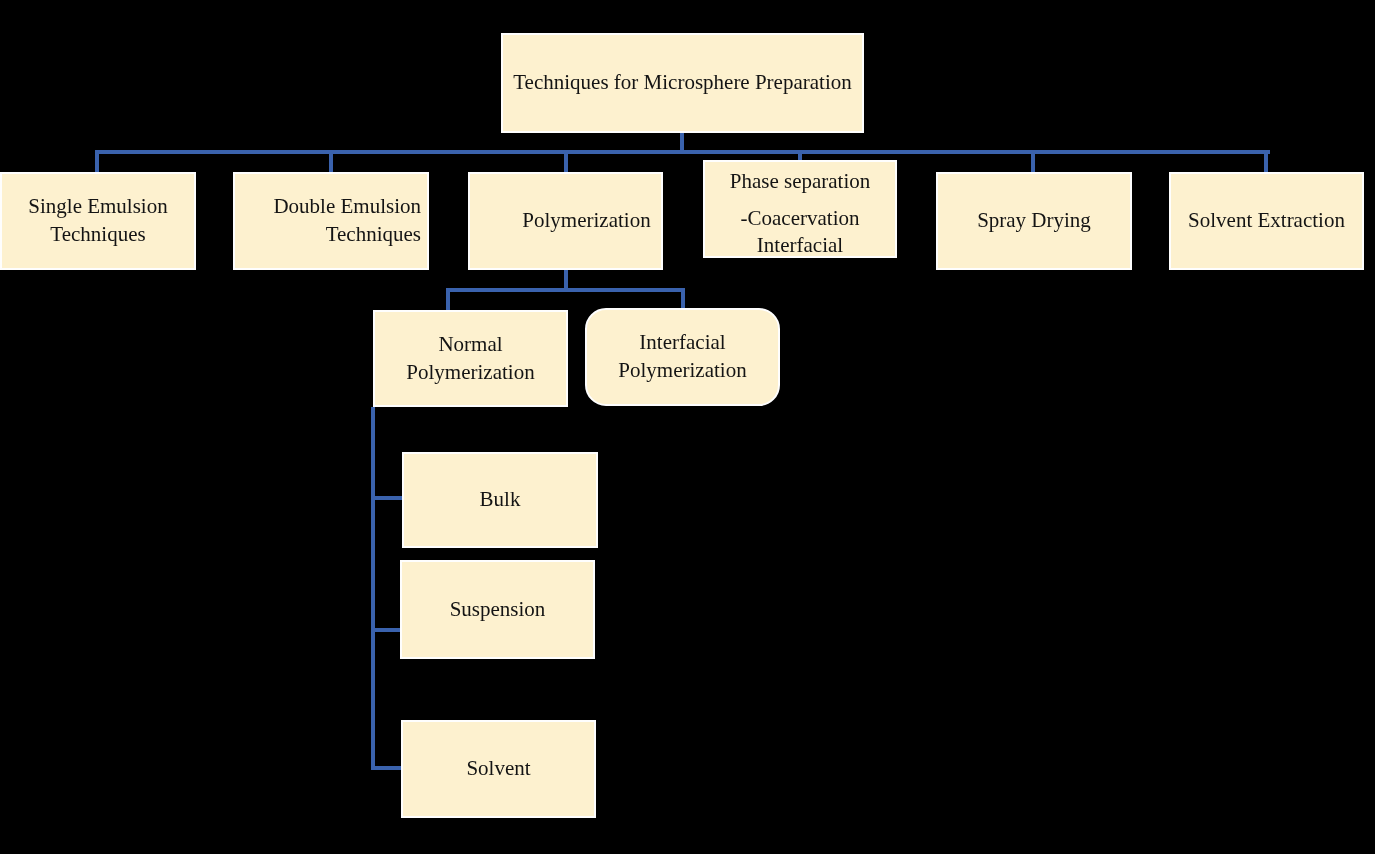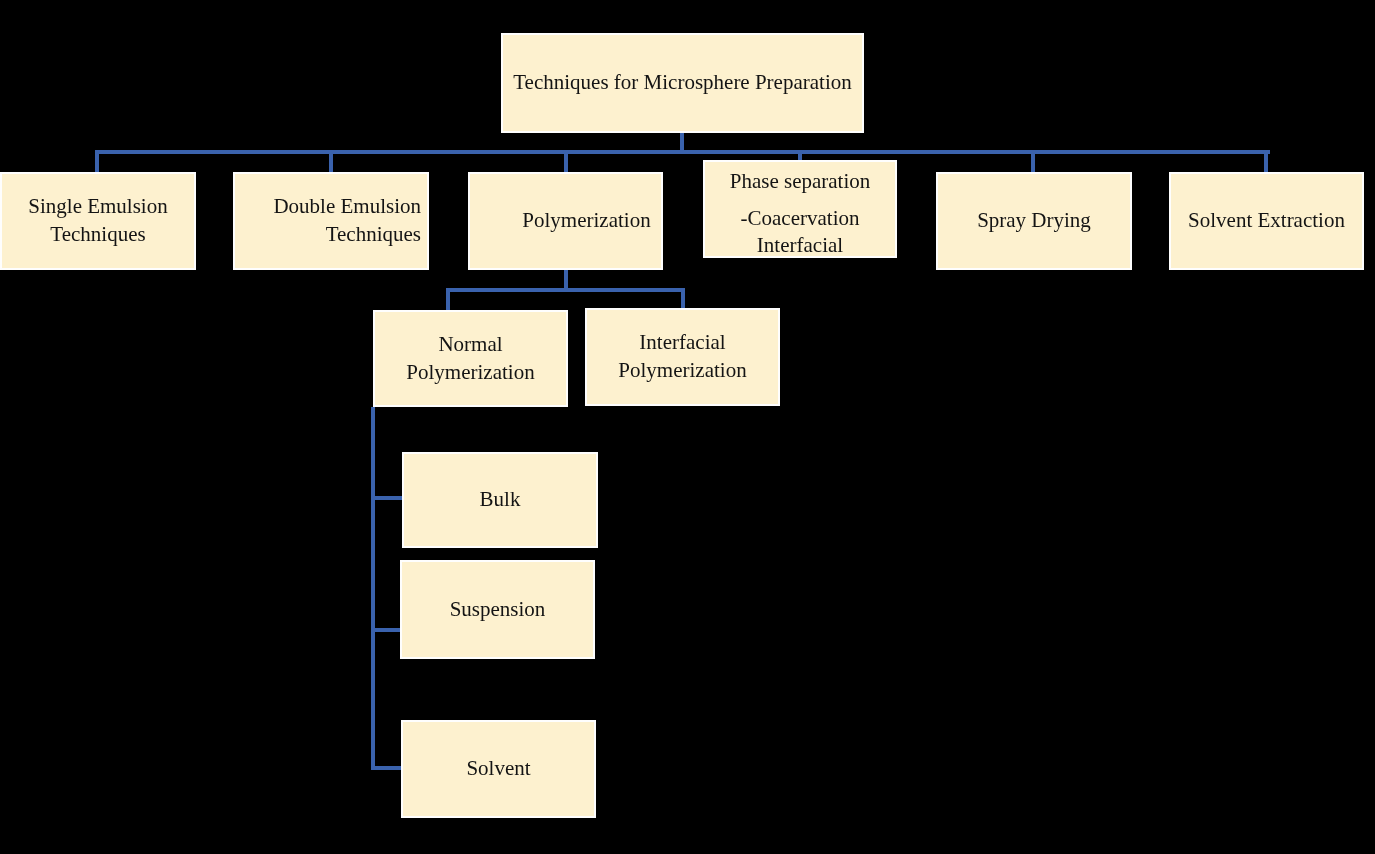--- a/index.html
+++ b/index.html
@@ -46,21 +46,21 @@
   }
   
   .n-root        { left: 501px;  top: 33px;  width: 363px; height: 100px; }
   .n-single      { left: 0px;    top: 172px; width: 196px; height: 98px; }
   .n-double      { left: 233px;  top: 172px; width: 196px; height: 98px; text-align: right; }
   .n-polym       { left: 468px;  top: 172px; width: 195px; height: 98px; padding-left: 48px; }
   .n-phase       { left: 703px;  top: 160px; width: 194px; height: 98px; }
   .n-spray       { left: 936px;  top: 172px; width: 196px; height: 98px; align-items: center; }
   .n-solvent     { left: 1169px; top: 172px; width: 195px; height: 98px; }
   .n-normal      { left: 351px;  top: 310px; width: 195px; height: 97px; margin-left: 22px; }
-  .n-interfacial { left: 585px;  top: 308px; width: 195px; height: 98px; }
+  .n-interfacial { left: 585px;  top: 308px; width: 195px; height: 98px; border-radius: 21px; }
   .n-bulk        { left: 402px;  top: 452px; width: 196px; height: 96px; }
   .n-suspension  { left: 400px;  top: 560px; width: 195px; height: 99px; }
   .n-emulsion    { left: 401px;  top: 720px; width: 195px; height: 98px; }
   
   .c-root-v      { left: 680px;  top: 132px; width: 4px;    height: 22px; }
   .c-main-h      { left: 95px;   top: 150px; width: 1175px; height: 4px; }
   .c-drop-1      { left: 95px;   top: 152px; width: 4px;    height: 22px; }
   .c-drop-2      { left: 329px;  top: 152px; width: 4px;    height: 22px; }
   .c-drop-3      { left: 564px;  top: 152px; width: 4px;    height: 22px; }
   .c-drop-4      { left: 798px;  top: 152px; width: 4px;    height: 22px; }

